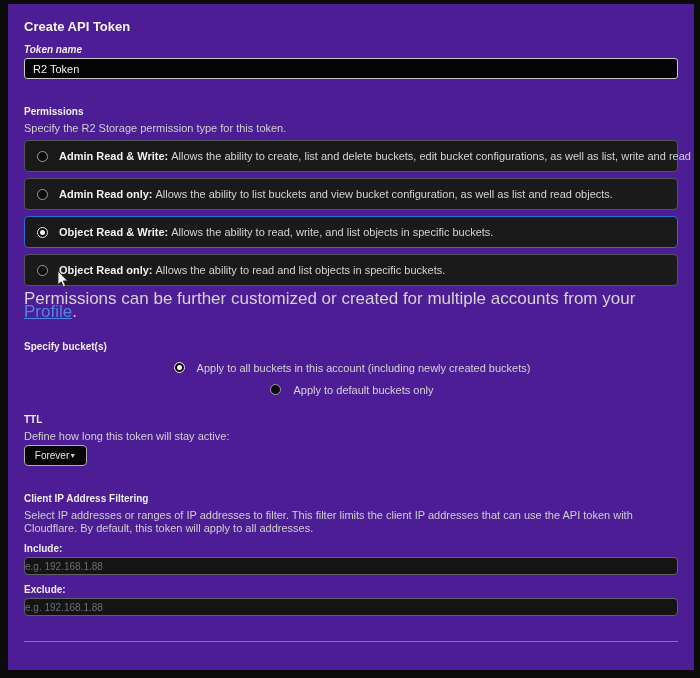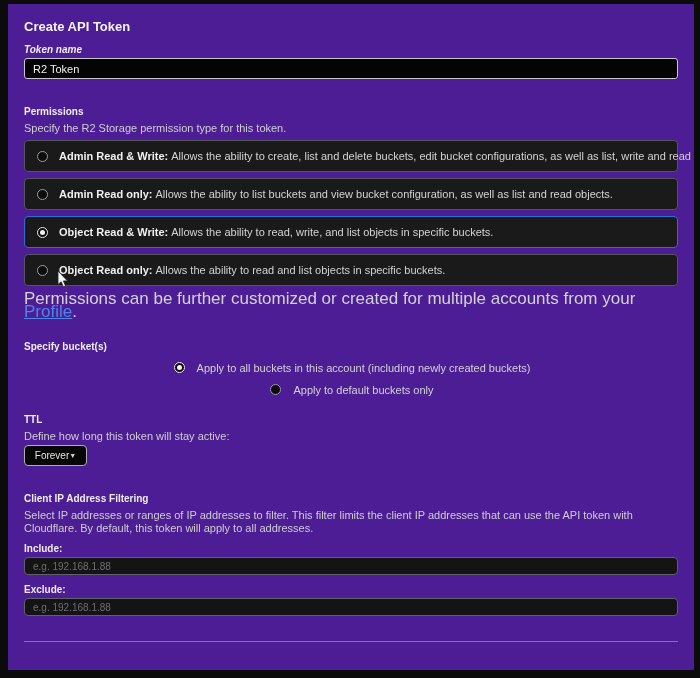--- a/index.html
+++ b/index.html
@@ -106,21 +106,21 @@
   .sub-exclude { margin-top: 9px; }
   .ip-input {
     margin-top: 2px;
     width: 100%; height: 18px;
     background: #141415;
     border: 1px solid #606166;
     border-radius: 4px;
     color: #e0e0e0;
     font-family: "Liberation Sans", sans-serif;
     font-size: 10px;
-    padding: 0 8px;
+    padding: 0 0;
     outline: none;
   }
   .ip-input::placeholder { color: #6d6e72; }
   .divider { border: none; border-top: 1px solid #7e7e80; margin-top: 25px; }
   .footer {
     margin-top: 34px;
     display: flex; justify-content: flex-end; gap: 8px;
   }
   .btn {
     font-family: "Liberation Sans", sans-serif;

